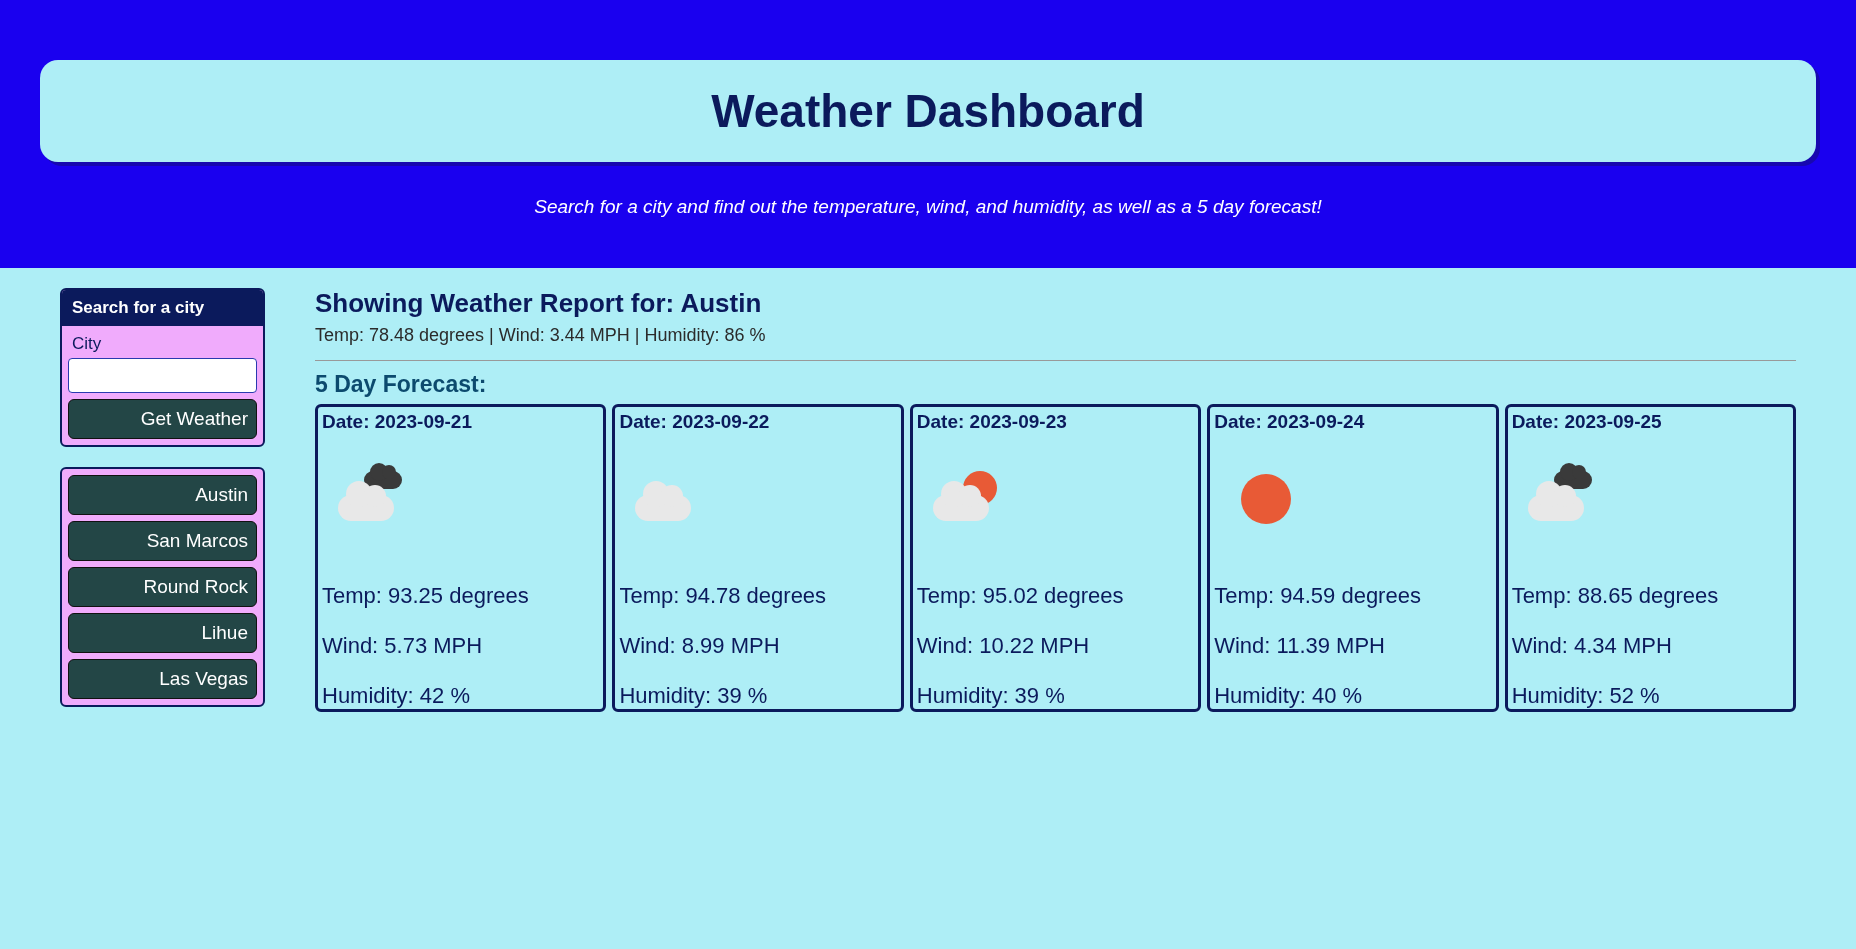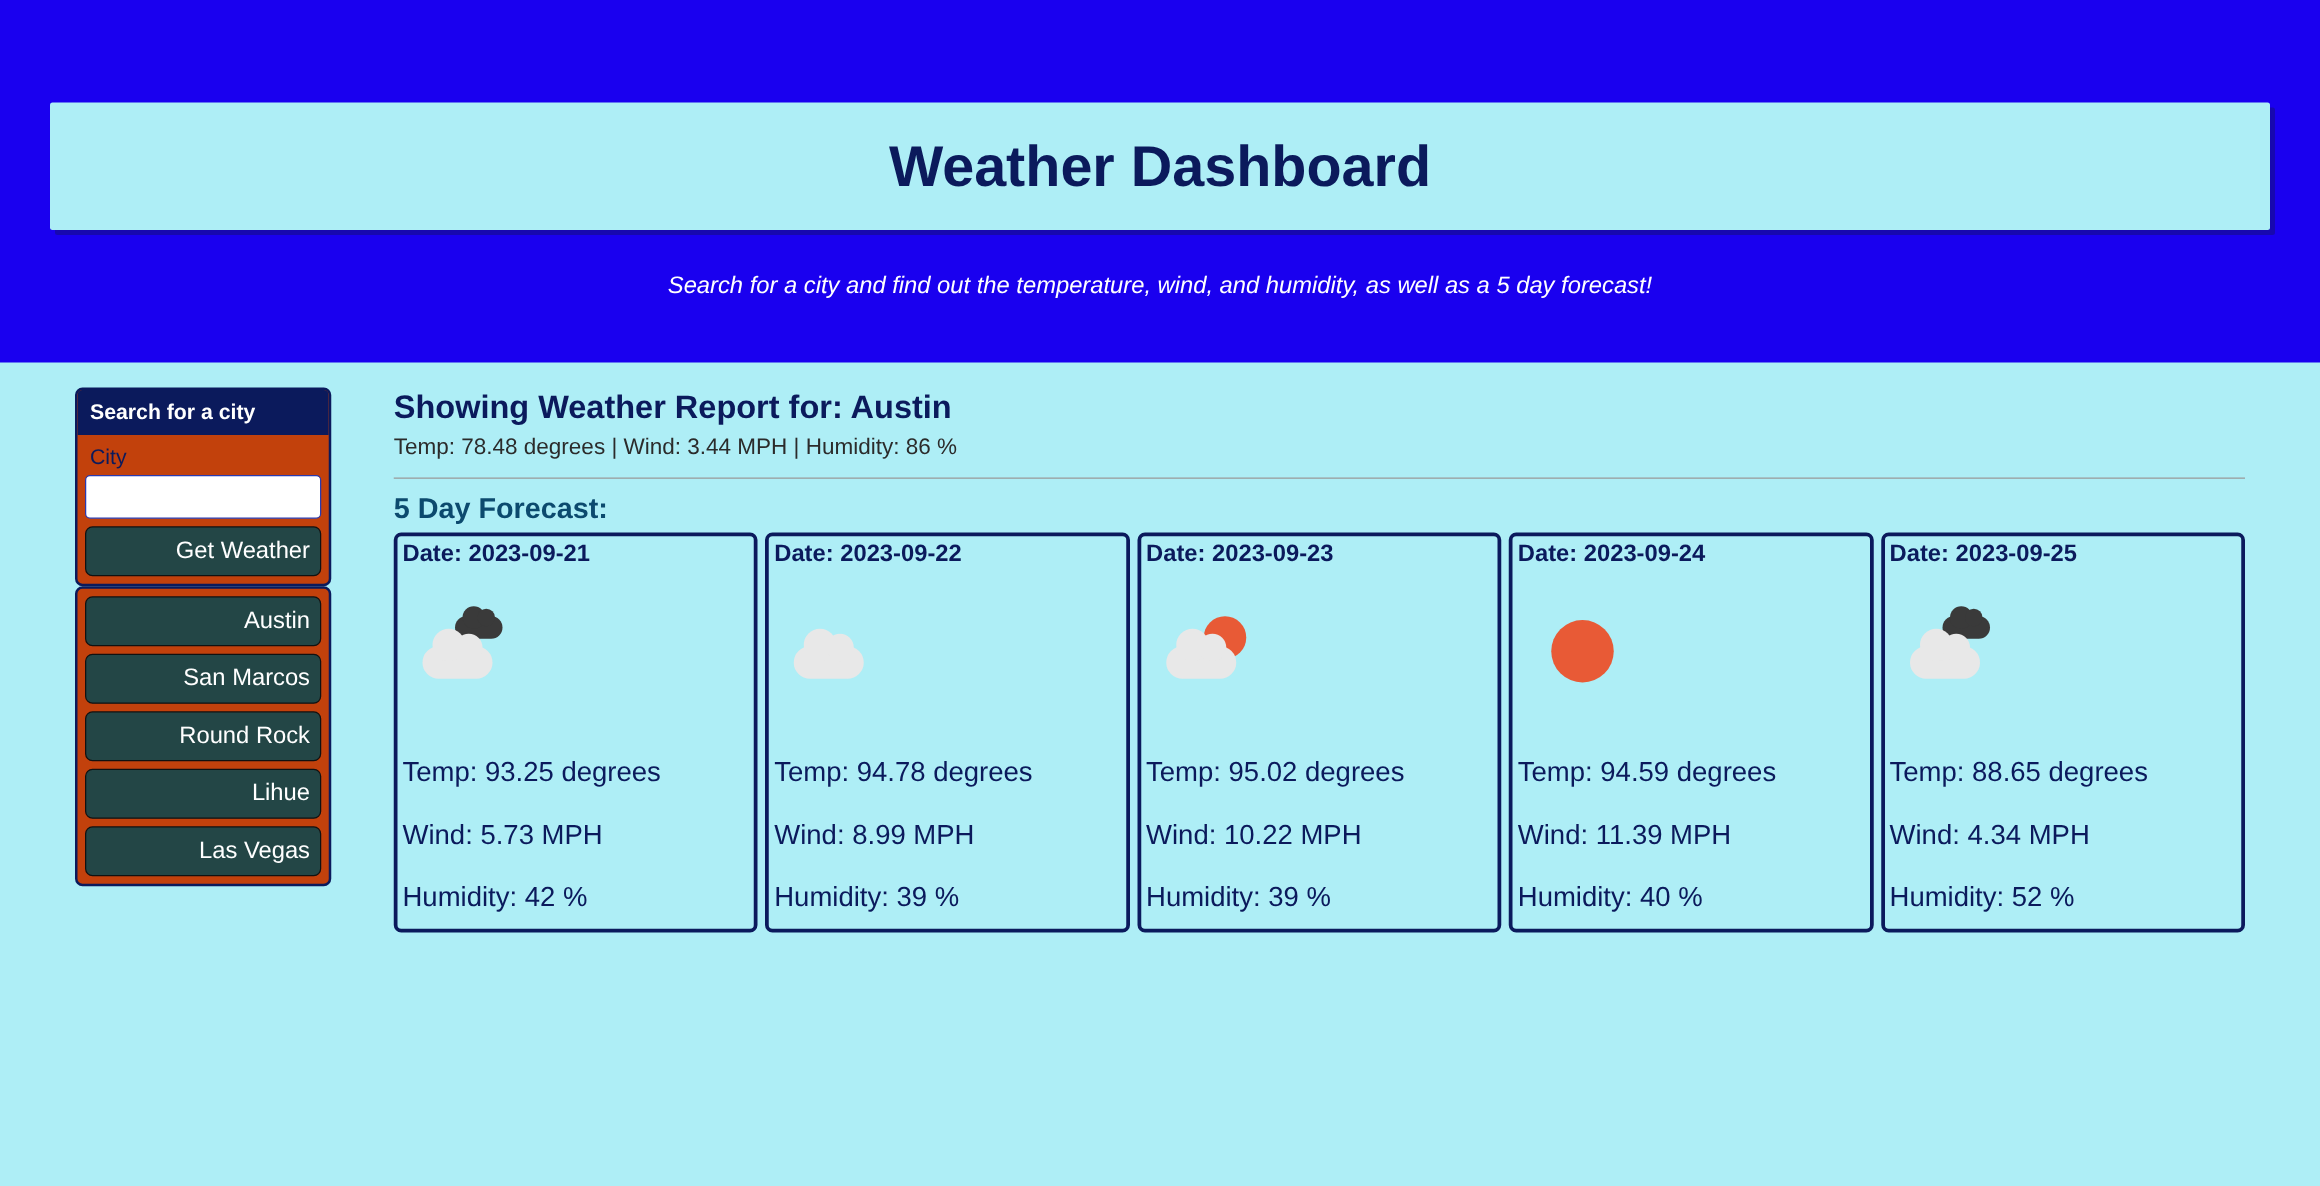--- a/index.html
+++ b/index.html
@@ -8,24 +8,23 @@
       background: #aeeef6;
       min-height: 949px;
     }
     .header {
       background: #1a00ef;
       padding: 60px 40px 50px 40px;
       text-align: center;
     }
     .title-box {
       background: #aeeef6;
-      border-radius: 2px;
+      border-radius: 18px;
       padding: 24px;
       box-shadow: 4px 4px 0 rgba(20,20,80,0.4);
-      margin-top: 22px;
     }
     .title-box h1 {
       color: #0b1a5c;
       font-size: 46px;
       font-weight: bold;
     }
     .subtitle {
       color: #fff;
       font-style: italic;
       font-size: 19px;
@@ -37,21 +36,22 @@
       gap: 50px;
       align-items: flex-start;
     }
     .sidebar {
       width: 205px;
       flex-shrink: 0;
     }
     .panel {
       border: 2px solid #0b1a5c;
       border-radius: 6px;
-      background: #c2410c;
+      background: #f0abfc;
+      margin-bottom: 20px;
       overflow: hidden;
     }
     .panel-header {
       background: #0b1a5c;
       color: #fff;
       font-weight: bold;
       font-size: 17px;
       padding: 8px 10px;
     }
     .panel-body {
@@ -111,21 +111,21 @@
     }
     .cards {
       display: flex;
       gap: 6px;
     }
     .card {
       border: 3px solid #0b1a5c;
       border-radius: 6px;
       background: #aeeef6;
       flex: 1;
-      padding: 4px 4px 12px 4px;
+      padding: 4px 4px 0 4px;
       min-height: 300px;
       display: flex;
       flex-direction: column;
     }
     .card-date {
       color: #0b1a5c;
       font-weight: bold;
       font-size: 19px;
       margin-bottom: 6px;
     }

